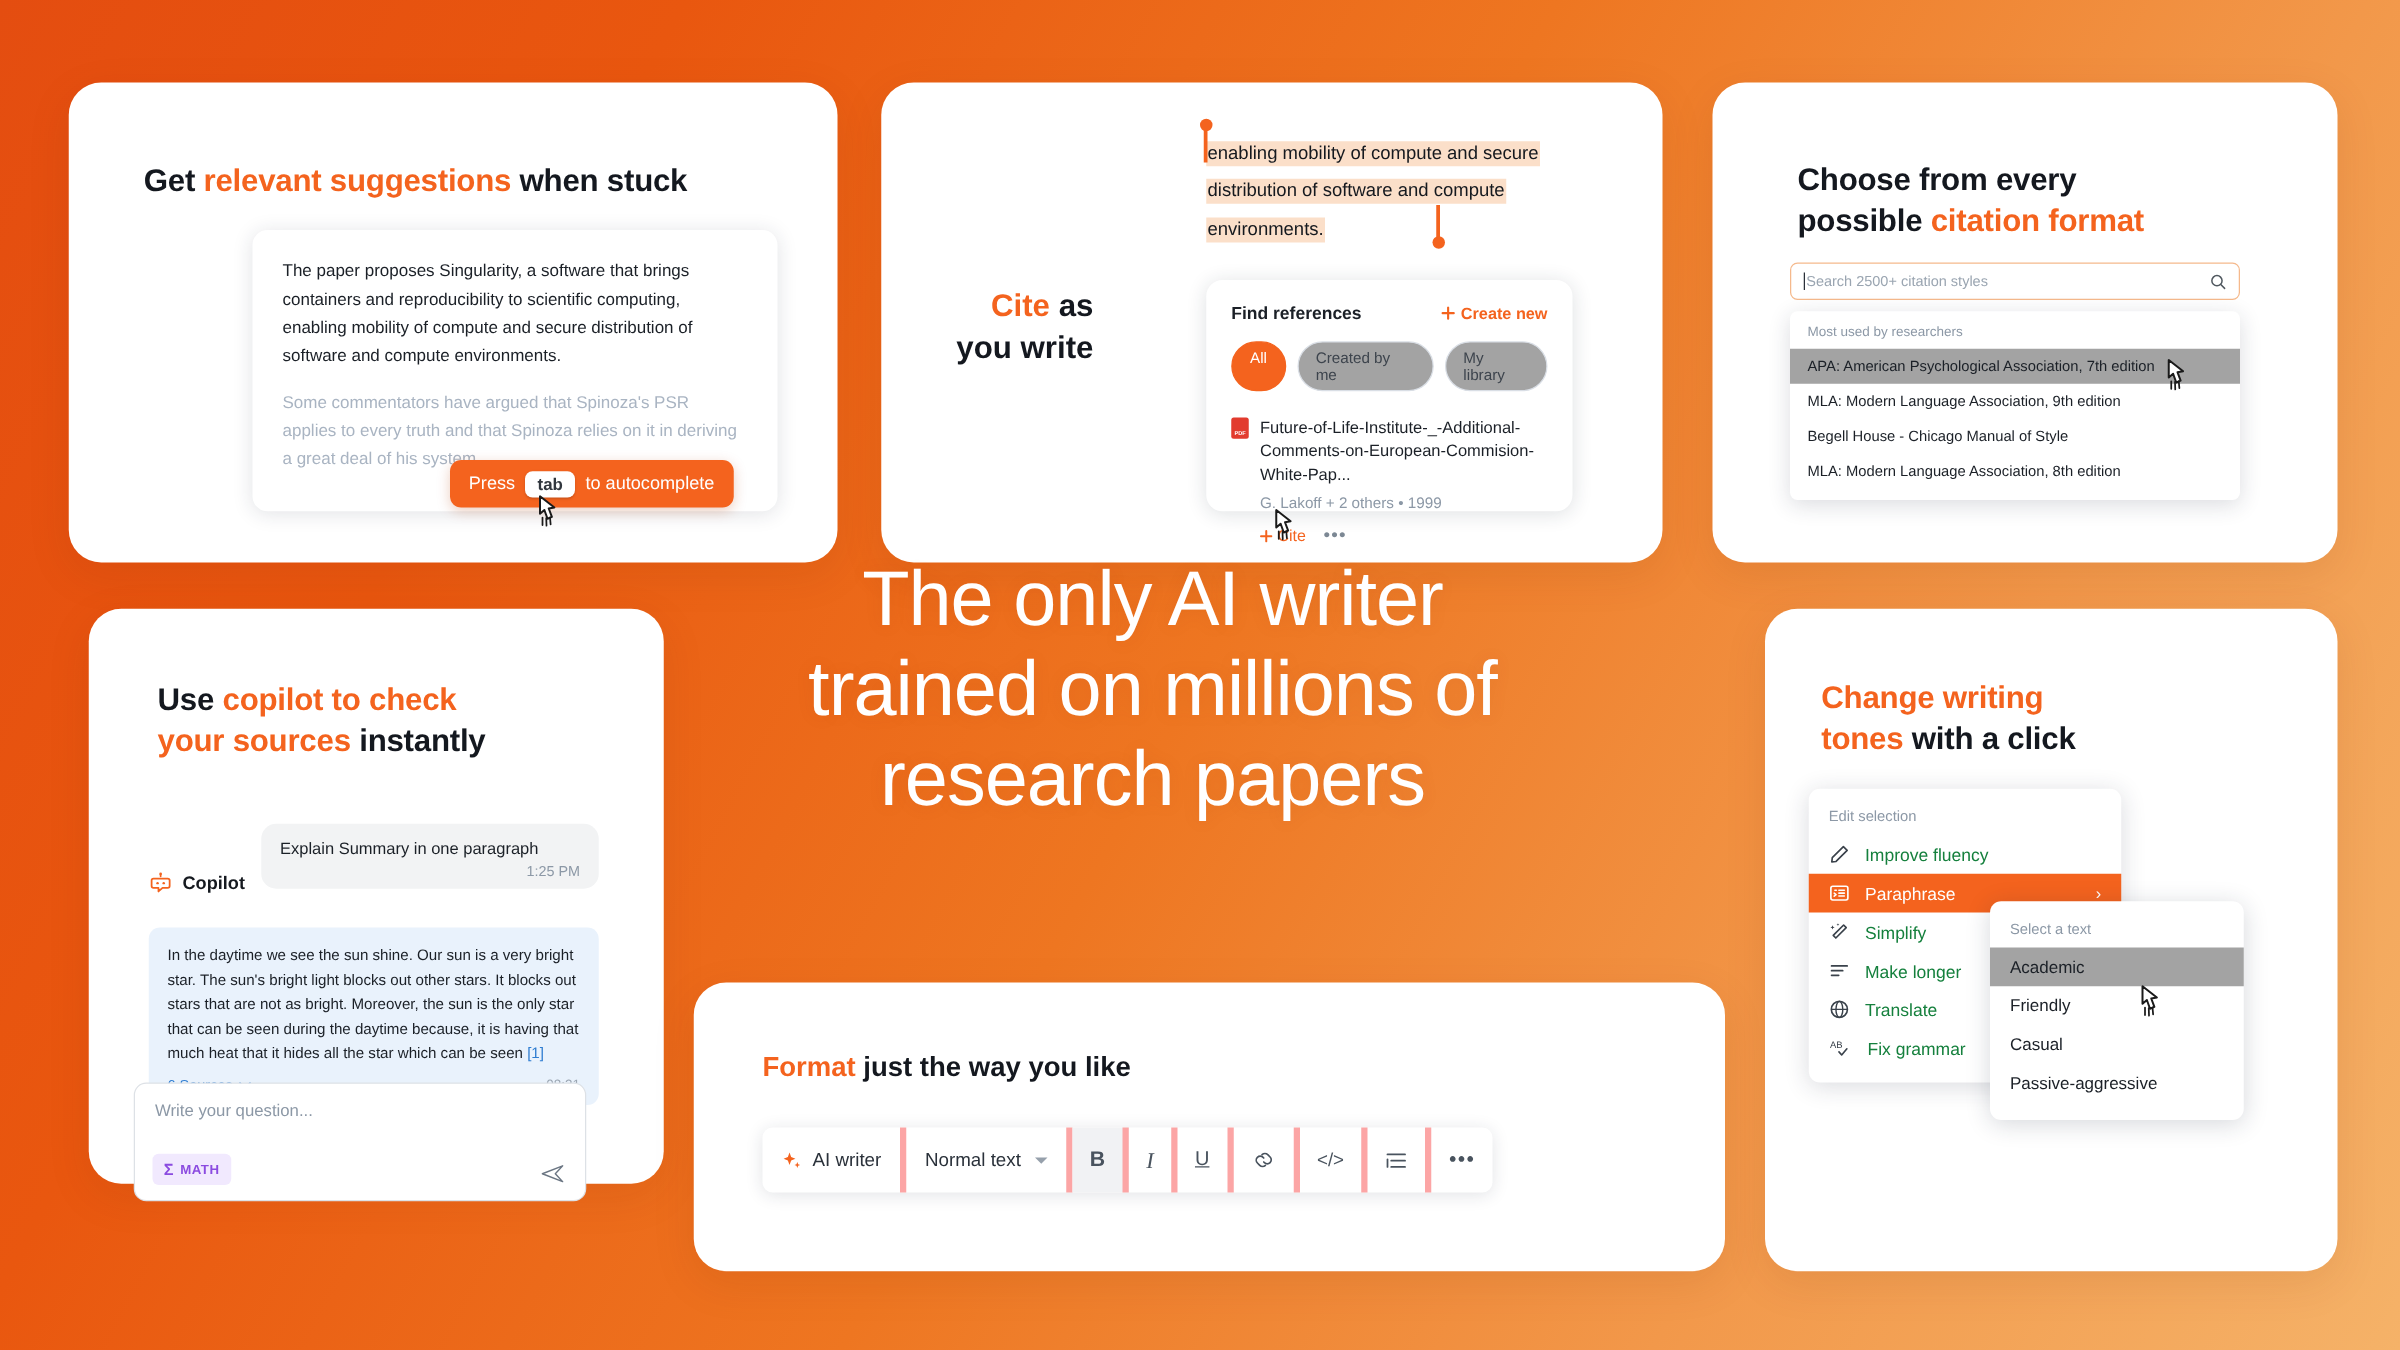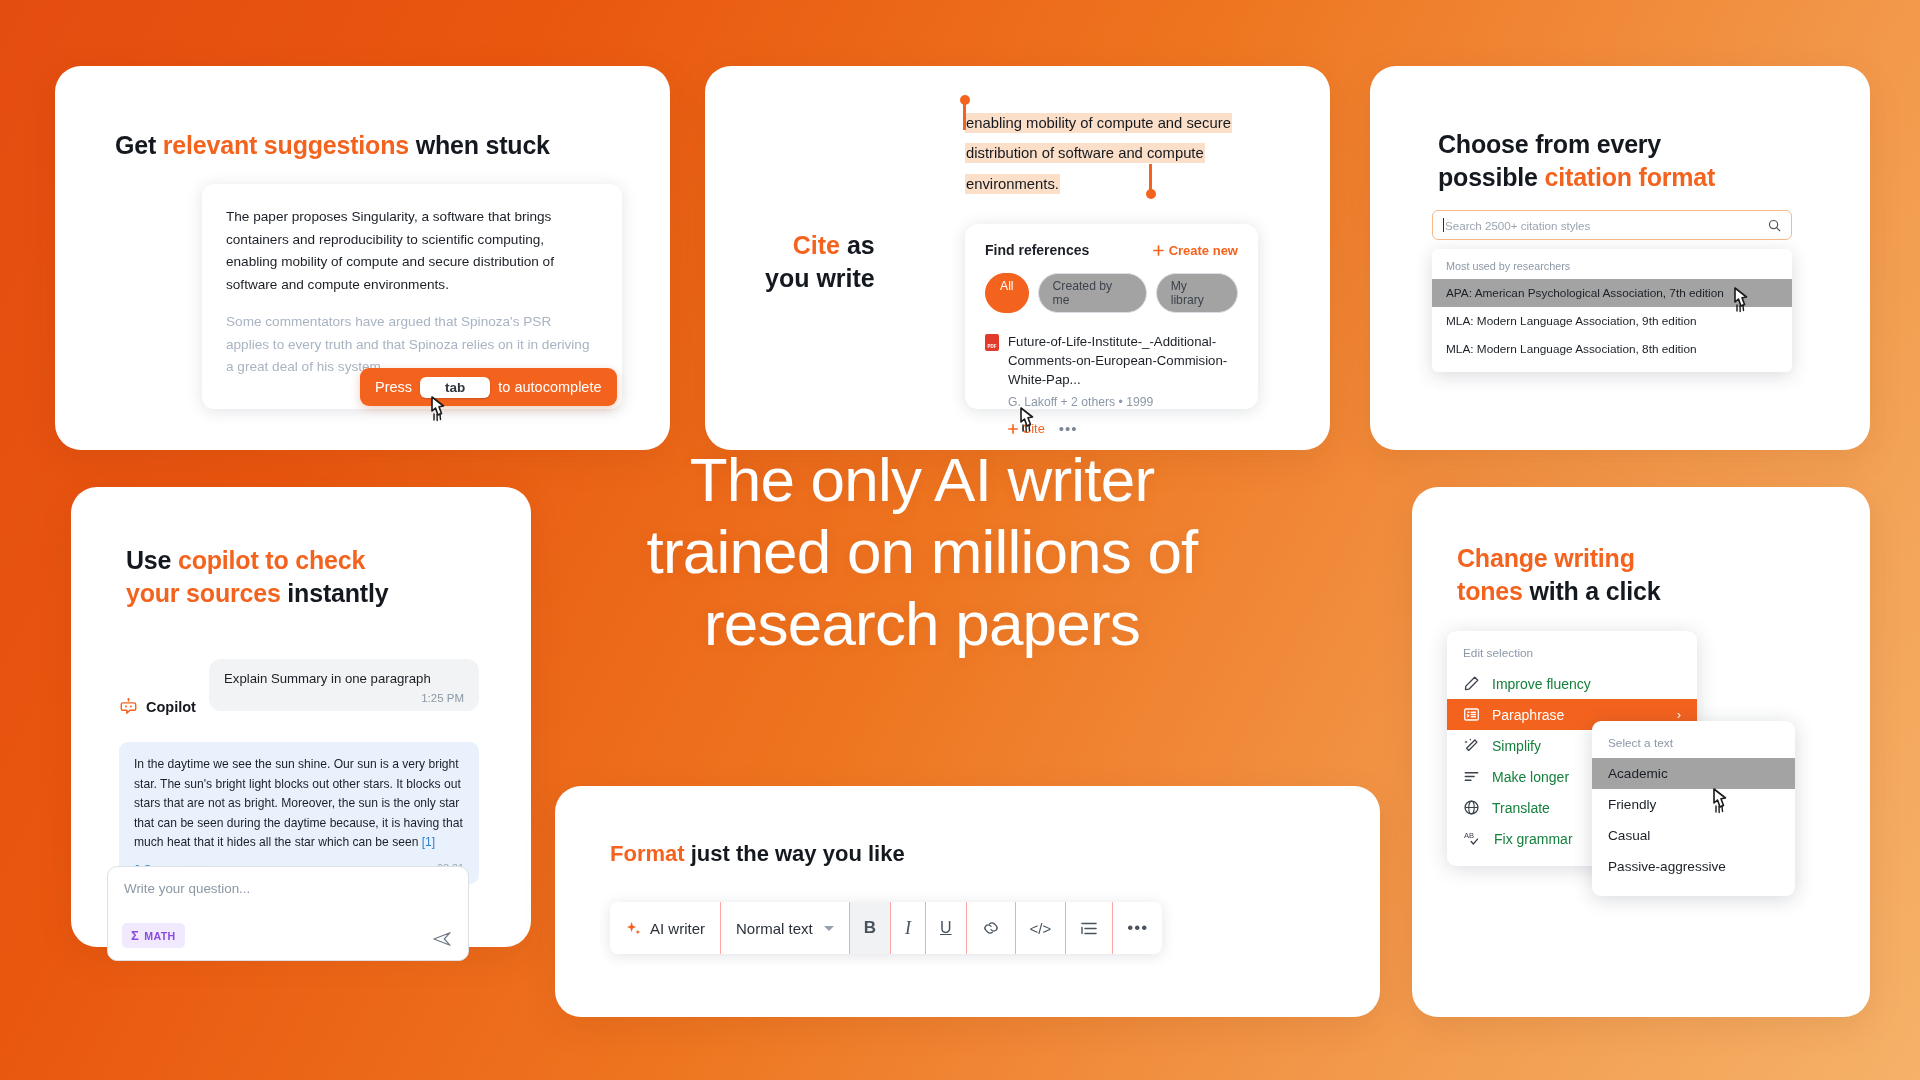--- a/index.html
+++ b/index.html
@@ -46,21 +46,21 @@
   .tab-pill {
     position: absolute; left: 360px; top: 368px;
     background: #F4631E; color: #fff;
     border-radius: 9px; height: 38px;
     display: flex; align-items: center; gap: 8px;
     padding: 0 15px; font-size: 14.5px;
     box-shadow: 0 3px 10px rgba(180,60,0,0.25);
   }
   .tab-key {
     background: #fff; color: #30363D; font-weight: 700;
-    font-size: 13.5px; border-radius: 6px; padding: 3px 25px;
+    font-size: 13.5px; border-radius: 6px; padding: 3px 10px;
     box-shadow: 0 1px 2px rgba(0,0,0,0.18);
   }
 
   
   .cursor { position: absolute; width: 30px; height: 34px; pointer-events: none; }
 
   
   #card-cite { left: 705px; top: 66px; width: 625px; height: 384px; }
   .cite-title {
     position: absolute; left: 60px; top: 163px;
@@ -179,21 +179,21 @@
   .fmt-title { position: absolute; left: 55px; top: 55px; font-size: 22px; font-weight: 600; color: #14181F; }
   .toolbar {
     position: absolute; left: 55px; top: 116px; height: 52px;
     background: #fff; border-radius: 8px;
     box-shadow: 0 2px 14px rgba(30,40,60,0.13);
     display: flex; align-items: stretch;
   }
   .tb-item {
     display: flex; align-items: center; gap: 8px;
     padding: 0 15px; font-size: 15px; color: #2A313A;
-    border-right: 1px solid #fca5a5;
+    border-right: 5px solid #fca5a5;
   }
   .tb-item.icon-only { padding: 0 14px; }
   .tb-item.active { background: #F1F2F4; }
   .tb-item.last { border-right: none; }
   .caret-dn { width: 0; height: 0; border-left: 5px solid transparent; border-right: 5px solid transparent; border-top: 5.5px solid #96A0AB; margin-left: 3px; }
 
   
   #card-tones { left: 1412px; top: 487px; width: 458px; height: 530px; }
   #card-tones .headline { position: absolute; left: 45px; top: 55px; }
   .menu-edit {
@@ -332,20 +332,21 @@
           <circle cx="6" cy="6" r="4.4" fill="none" stroke="#50585F" stroke-width="1.3"></circle>
           <path d="M9.3 9.3L12.6 12.6" stroke="#50585F" stroke-width="1.3" stroke-linecap="round"></path>
         </svg>
     </span>
   </div>
 
   <div class="dropdown">
     <div class="dd-group">Most used by researchers</div>
     <div class="dd-item hover">APA: American Psychological Association, 7th edition</div>
     <div class="dd-item">MLA: Modern Language Association, 9th edition</div>
+    <div class="dd-item">Begell House - Chicago Manual of Style</div>
     <div class="dd-item">MLA: Modern Language Association, 8th edition</div>
   </div>
 </div>
 <div class="cursor" style="left:1727px; top:285px;">
   <svg viewBox="0 0 30 34" width="30" height="34">
     <path d="M8 3 L8 17 L11.5 14 L14 21 L17.5 19.5 L15 12.8 L19.5 12 Z" fill="#fff" stroke="#1a1a1a" stroke-width="1.6" stroke-linejoin="round"></path>
     <path d="M10 20 L10 26 M13 20.5 L13.2 26.5 M16 20 L16.5 25.5" stroke="#1a1a1a" stroke-width="1.4" stroke-linecap="round"></path>
   </svg>
 </div>
 

